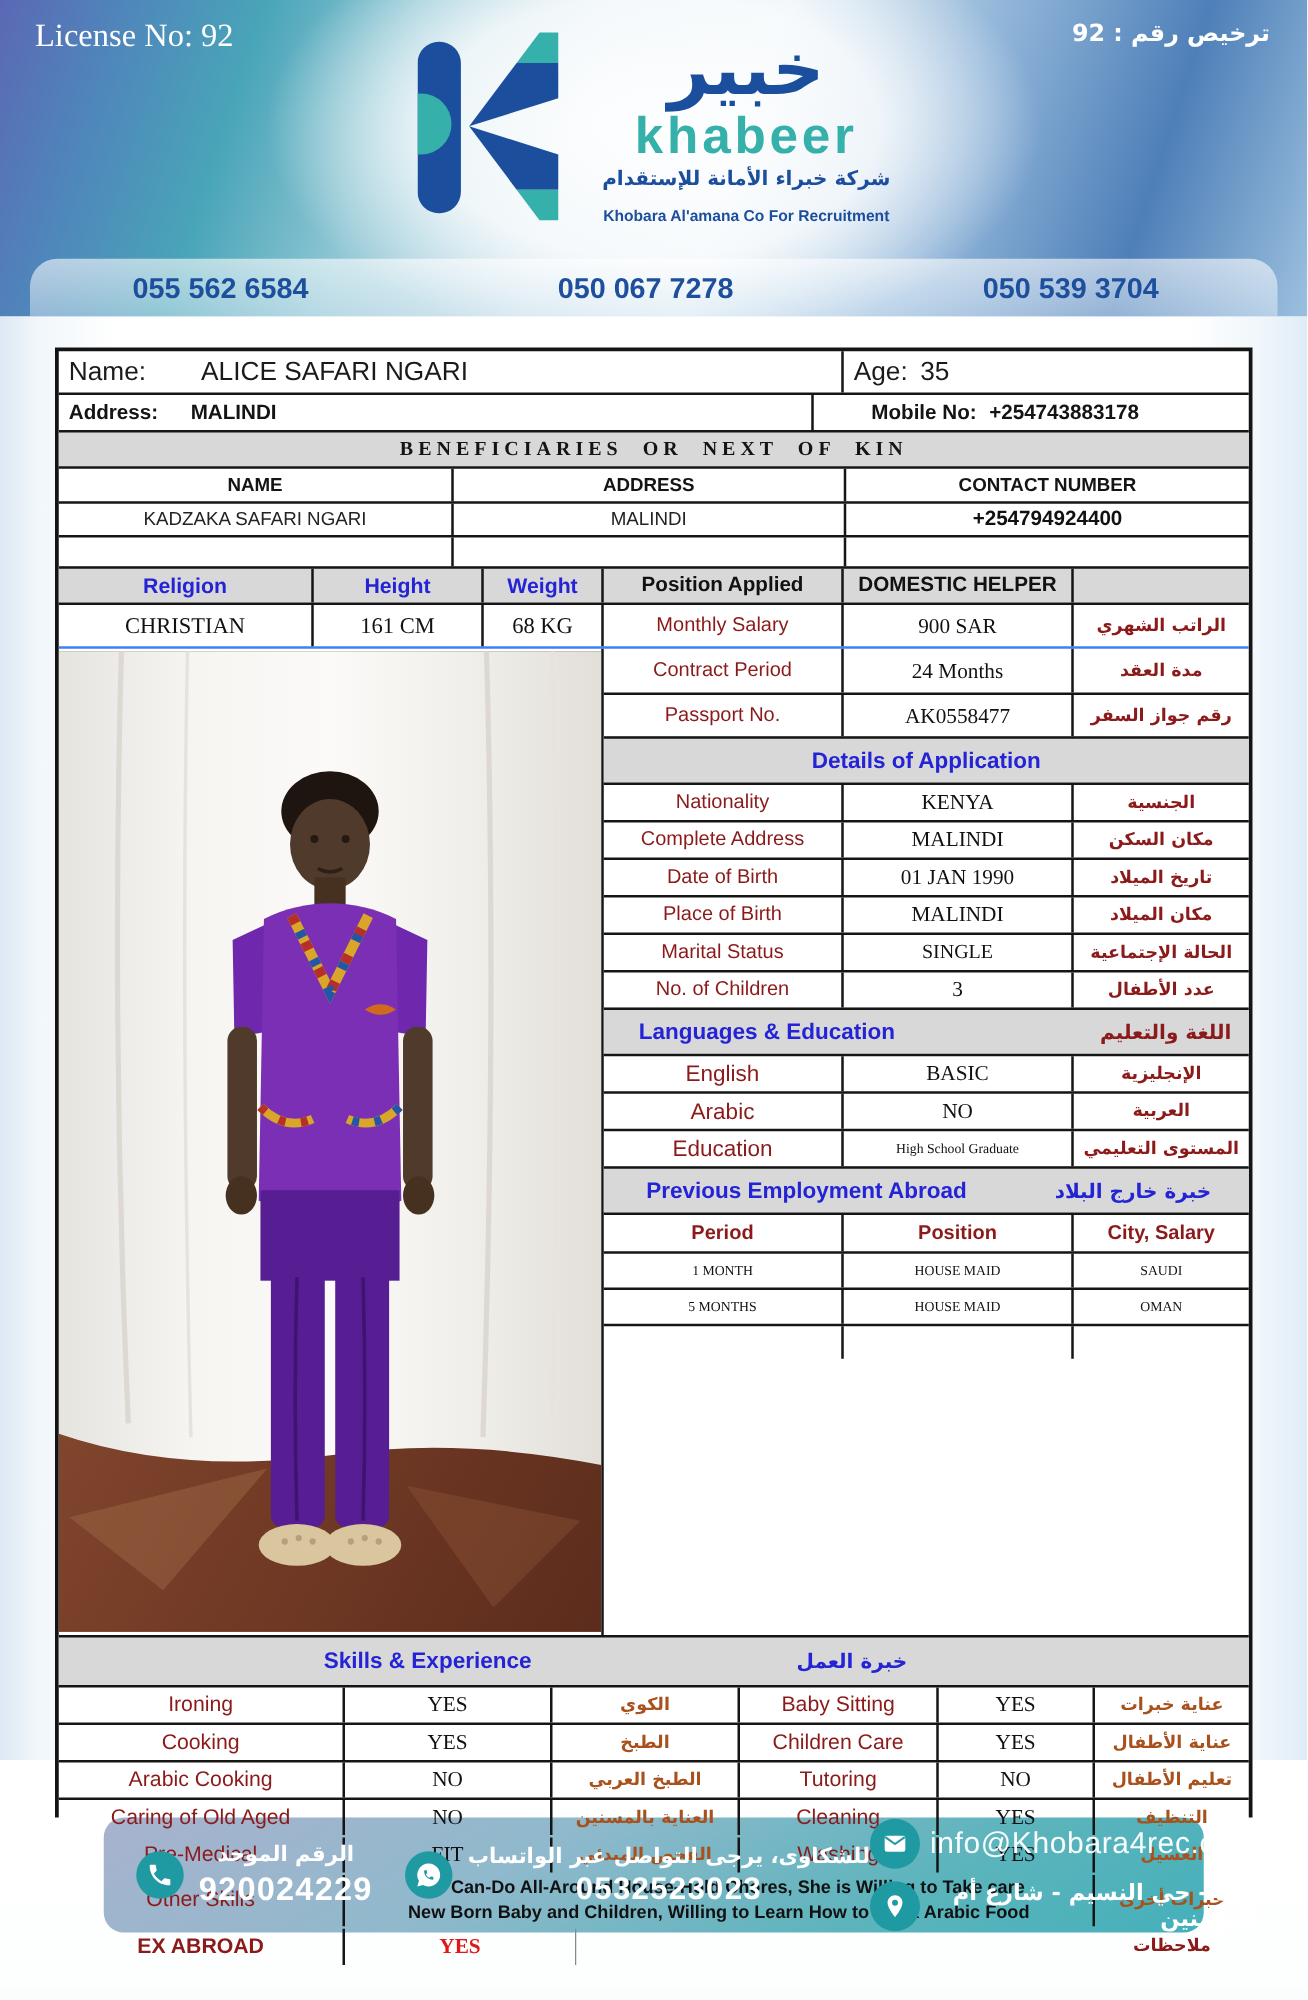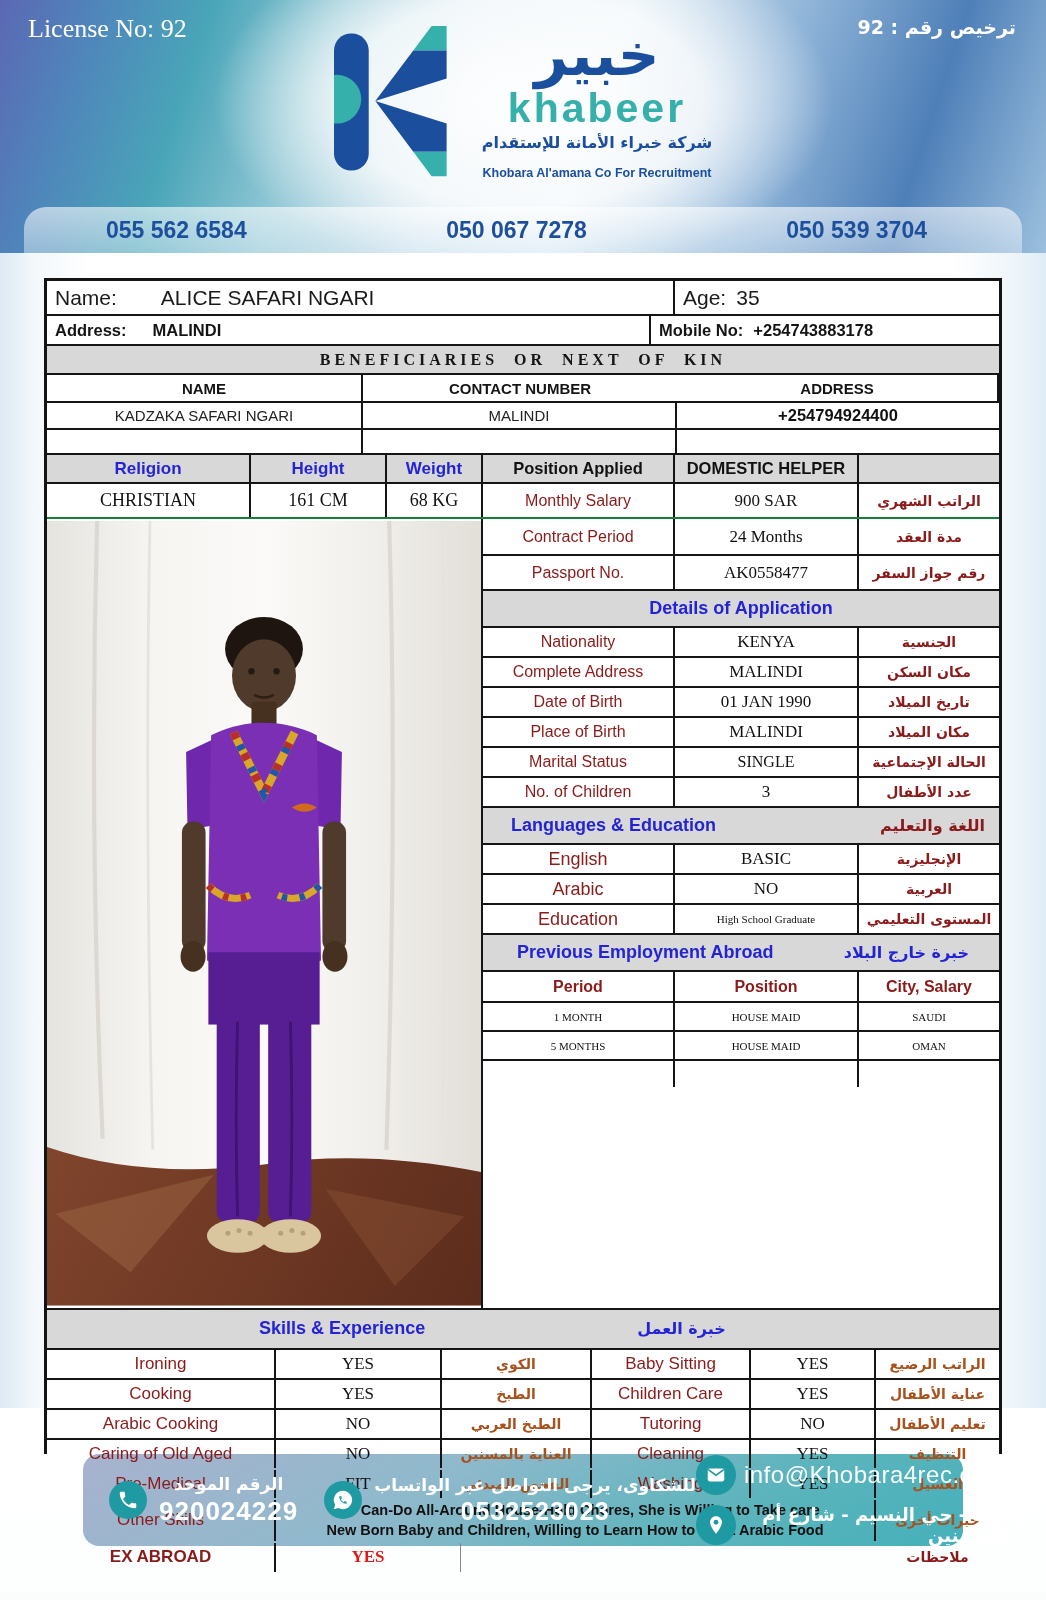--- a/index.html
+++ b/index.html
@@ -35,34 +35,34 @@
 
   .tbl { width: 958px; margin: 0 auto; border: 3px solid #141414; background: #fff; }
   .row { display: grid; border-top: 2px solid #151515; }
   .row.first { border-top: none; }
   .c { display: flex; align-items: center; justify-content: center; border-right: 2px solid #151515; overflow: hidden; }
   .c.nb { border-right: none; }
   .c.left { justify-content: flex-start; padding-left: 8px; }
   .gray { background: #d8d8d8; }
 
   .r-id   { grid-template-columns: 628px 324px; }
-  .r-addr { grid-template-columns: 604px 348px; }
+  .r-addr { grid-template-columns: 604px 348px; gap: 38px; }
   .r-nok  { grid-template-columns: 316px 314px 322px; }
   .r-bio  { grid-template-columns: 204px 136px 96px 192px 184px 140px; }
   .r-right{ grid-template-columns: 192px 184px 140px; }
   .r-skill{ grid-template-columns: 229px 166px 150px 159px 125px 123px; }
   .r-other{ grid-template-columns: 229px 600px 123px; }
   .r-ex   { grid-template-columns: 229px 185px 415px 123px; }
 
   .rh33 { height: 33px; } .rh30 { height: 30px; } .rh29 { height: 29px; }
   .rh28 { height: 28px; } .rh27 { height: 27px; } .rh25 { height: 25px; }
   .rh35 { height: 35px; } .rh37 { height: 37px; } .rh31 { height: 31px; }
   .rh40 { height: 40px; } .rh43 { height: 43px; }
 
-  .split { display: flex; border-top: 2px solid #15803d; }
+  .split { display: flex; border-top: 2px solid #3b82f6; }
   .photo-cell { width: 436px; border-right: 2px solid #151515; display: flex; }
   .right-col { width: 516px; }
   .right-col .row.firstr { border-top: none; }
   .photo { width: 312px; margin: 2px auto; flex: 1; }
   .photo svg { width: 100%; height: 100%; display: block; }
 
   .t21 { font-size: 21px; color: #1a1a1a; }
   .ml44 { margin-left: 44px; } .ml10 { margin-left: 10px; }
   .bold17 { font-size: 16.5px; font-weight: bold; color: #141414; }
   .nok-title { font-family: "Liberation Serif", "DejaVu Serif", serif; font-weight: bold;
@@ -171,25 +171,25 @@
       <div class="row rh29 gray" style="grid-template-columns:1fr">
         <div class="c nb">
           <span class="nok-title">BENEFICIARIES OR NEXT OF KIN</span>
         </div>
       </div>
 
       <div class="row r-nok rh28">
         <div class="c">
             <span class="colhead">NAME</span>
           </div>
+        <div class="c">
+            <span class="colhead">ADDRESS</span>
+          </div>
         <div class="c nb">
             <span class="colhead">CONTACT NUMBER</span>
-          </div>
-        <div class="c">
-            <span class="colhead">ADDRESS</span>
           </div>
       </div>
 
       <div class="row r-nok rh27">
         <div class="c">
             <span class="nok-val">KADZAKA SAFARI NGARI</span>
           </div>
         <div class="c">
             <span class="nok-val">MALINDI</span>
           </div>
@@ -511,21 +511,21 @@
         <div class="c">
             <span class="ar ar-orange">الكوي</span>
           </div>
         <div class="c">
             <span class="skill-lbl">Baby Sitting</span>
           </div>
         <div class="c">
             <span class="val">YES</span>
           </div>
         <div class="c nb">
-            <span class="ar ar-orange">الراتب الرضيع</span>
+            <span class="ar ar-orange">عناية خبرات</span>
           </div>
       </div>
       <div class="row r-skill rh30">
         <div class="c">
             <span class="skill-lbl">Cooking</span>
           </div>
         <div class="c">
             <span class="val">YES</span>
           </div>
         <div class="c">

